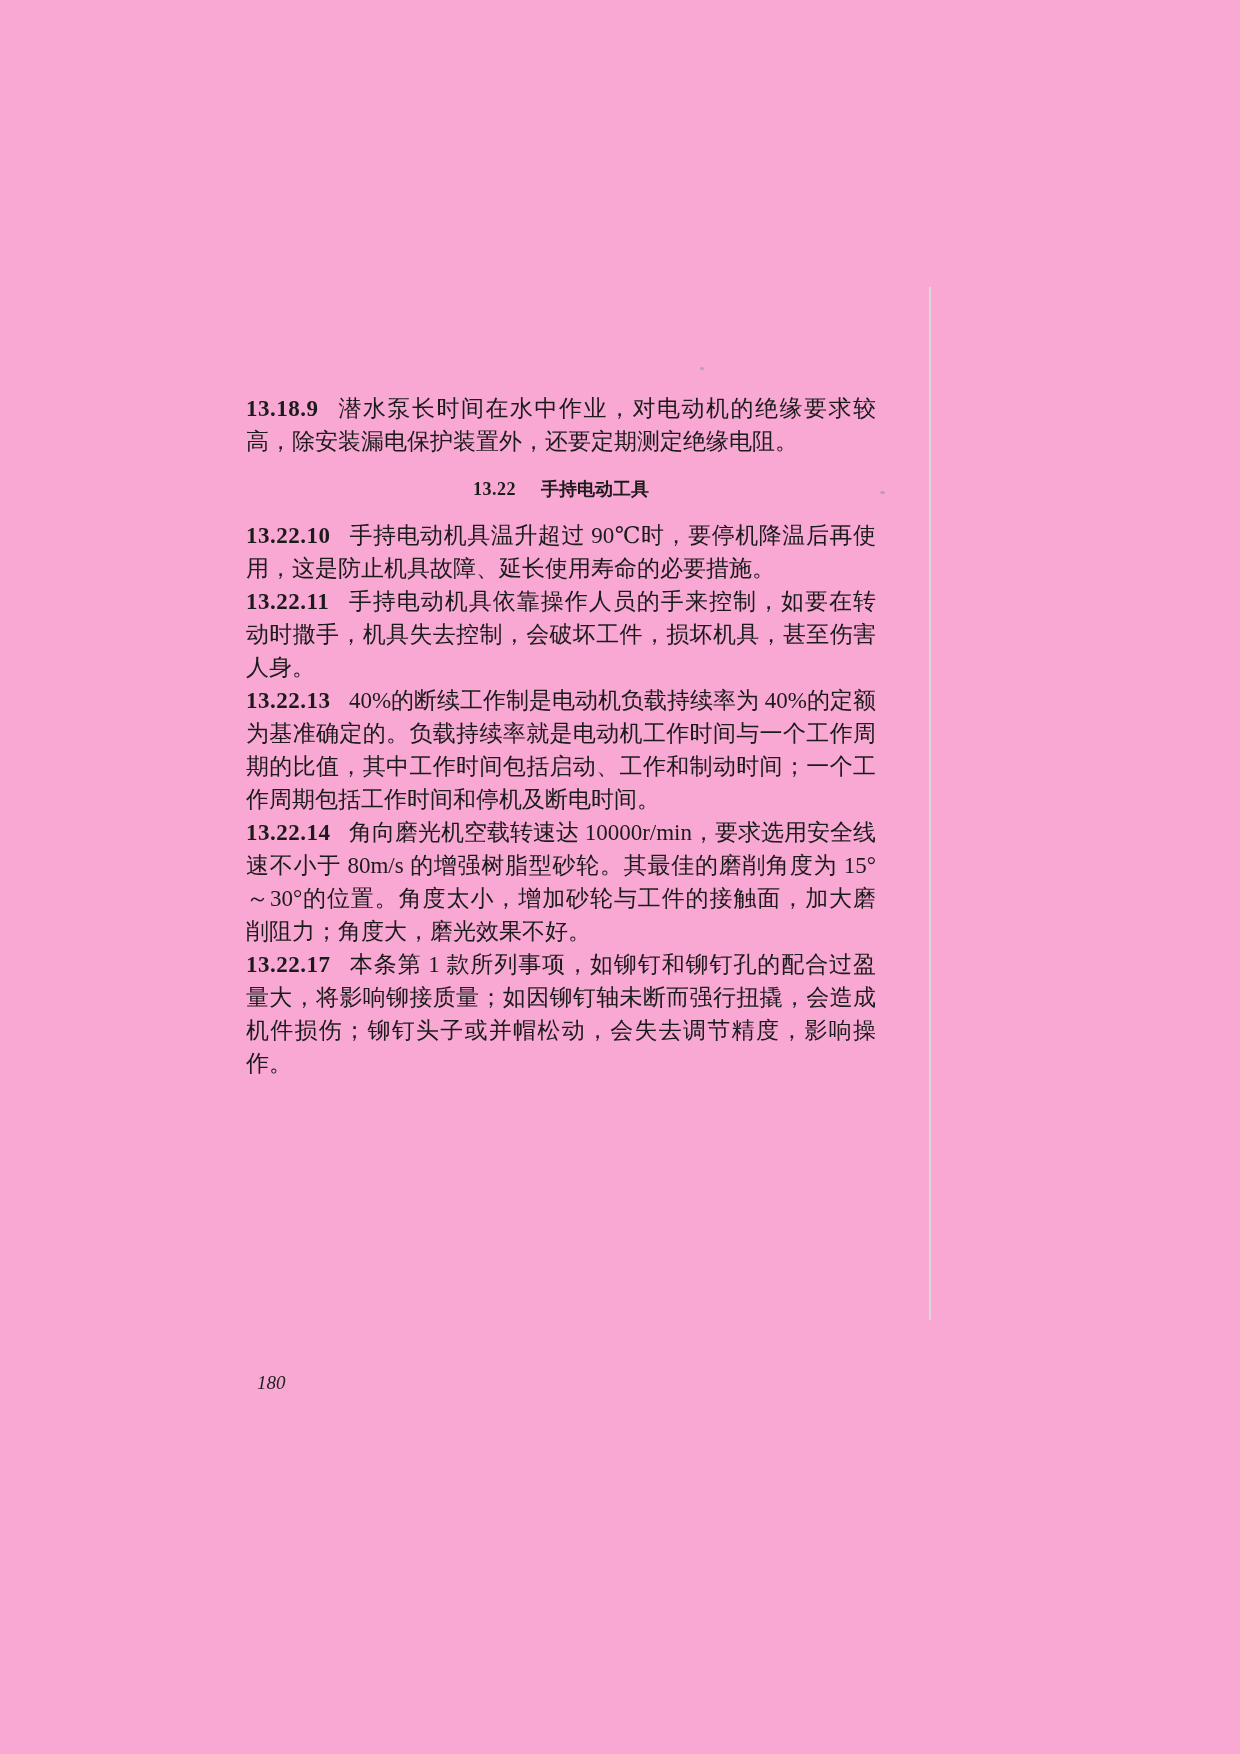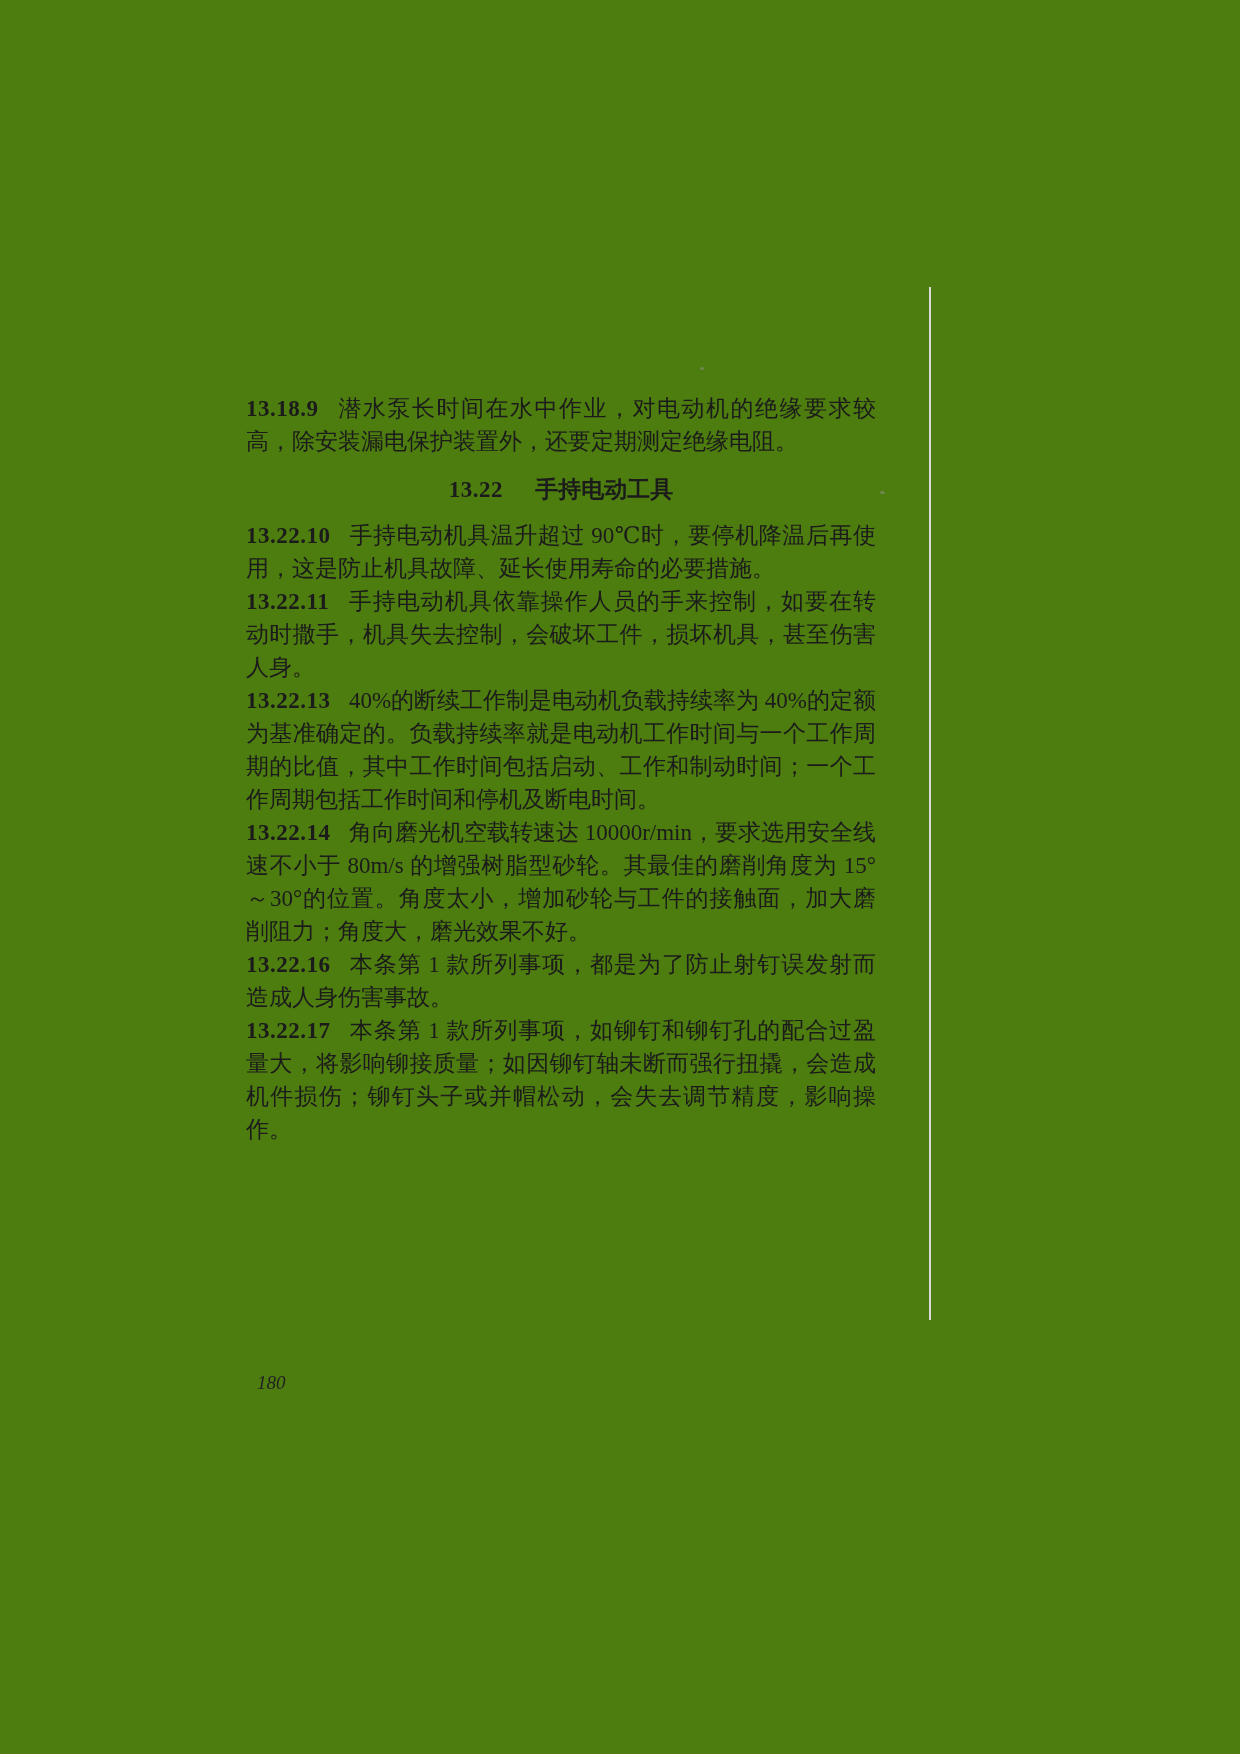--- a/index.html
+++ b/index.html
@@ -1,20 +1,20 @@
 <!DOCTYPE html>
 <html><head>
 <meta charset="utf-8">
 <style>
   html, body { margin: 0; padding: 0; background: #ffffff; }
   .page {
     position: relative;
     width: 1240px;
     height: 1754px;
-    background: #4d7c0f;
+    background: #f9a8d4;
     font-family: "Liberation Serif", "DejaVu Serif", serif;
     color: #1b1b1b;
     overflow: hidden;
     text-decoration: underline;
   }
   .content {
     position: absolute;
     left: 246px;
     top: 392px;
     width: 630px;
@@ -26,21 +26,21 @@
     text-align: justify;
   }
   .clause .num {
     font-weight: bold;
     margin-right: 0.8em;
     white-space: nowrap;
     letter-spacing: 0.5px;
   }
   .heading {
     margin: 15px 0 13px 0;
-    font-size: 23px;
+    font-size: 18px;
     line-height: 33px;
     font-weight: bold;
     text-align: center;
   }
   .heading .hnum { margin-right: 1.4em; letter-spacing: 0.5px; }
   .page-number {
     position: absolute;
     left: 257px;
     top: 1372px;
     font-size: 19px;
@@ -79,21 +79,20 @@
 
 
     <p class="clause"><span class="num">13.22.10</span><span>手持电动机具温升超过 90℃时，要停机降温后再使用，这是防止机具故障、延长使用寿命的必要措施。</span></p>
 
     <p class="clause"><span class="num">13.22.11</span><span>手持电动机具依靠操作人员的手来控制，如要在转动时撒手，机具失去控制，会破坏工件，损坏机具，甚至伤害人身。</span></p>
 
     <p class="clause"><span class="num">13.22.13</span><span>40%的断续工作制是电动机负载持续率为 40%的定额为基准确定的。负载持续率就是电动机工作时间与一个工作周期的比值，其中工作时间包括启动、工作和制动时间；一个工作周期包括工作时间和停机及断电时间。</span></p>
 
     <p class="clause"><span class="num">13.22.14</span><span>角向磨光机空载转速达 10000r/min，要求选用安全线速不小于 80m/s 的增强树脂型砂轮。其最佳的磨削角度为 15°～30°的位置。角度太小，增加砂轮与工件的接触面，加大磨削阻力；角度大，磨光效果不好。</span></p>
 
-    <p class="clause"><span class="num">13.22.16</span><span>本条第 1 款所列事项，都是为了防止射钉误发射而造成人身伤害事故。</span></p>
 
     <p class="clause"><span class="num">13.22.17</span><span>本条第 1 款所列事项，如铆钉和铆钉孔的配合过盈量大，将影响铆接质量；如因铆钉轴未断而强行扭撬，会造成机件损伤；铆钉头子或并帽松动，会失去调节精度，影响操作。</span></p>
 
   </div>
 
   <div class="scan-line"></div>
   <div class="speckle s1"></div>
   <div class="speckle s2"></div>
 
   <div class="page-number">180</div>

